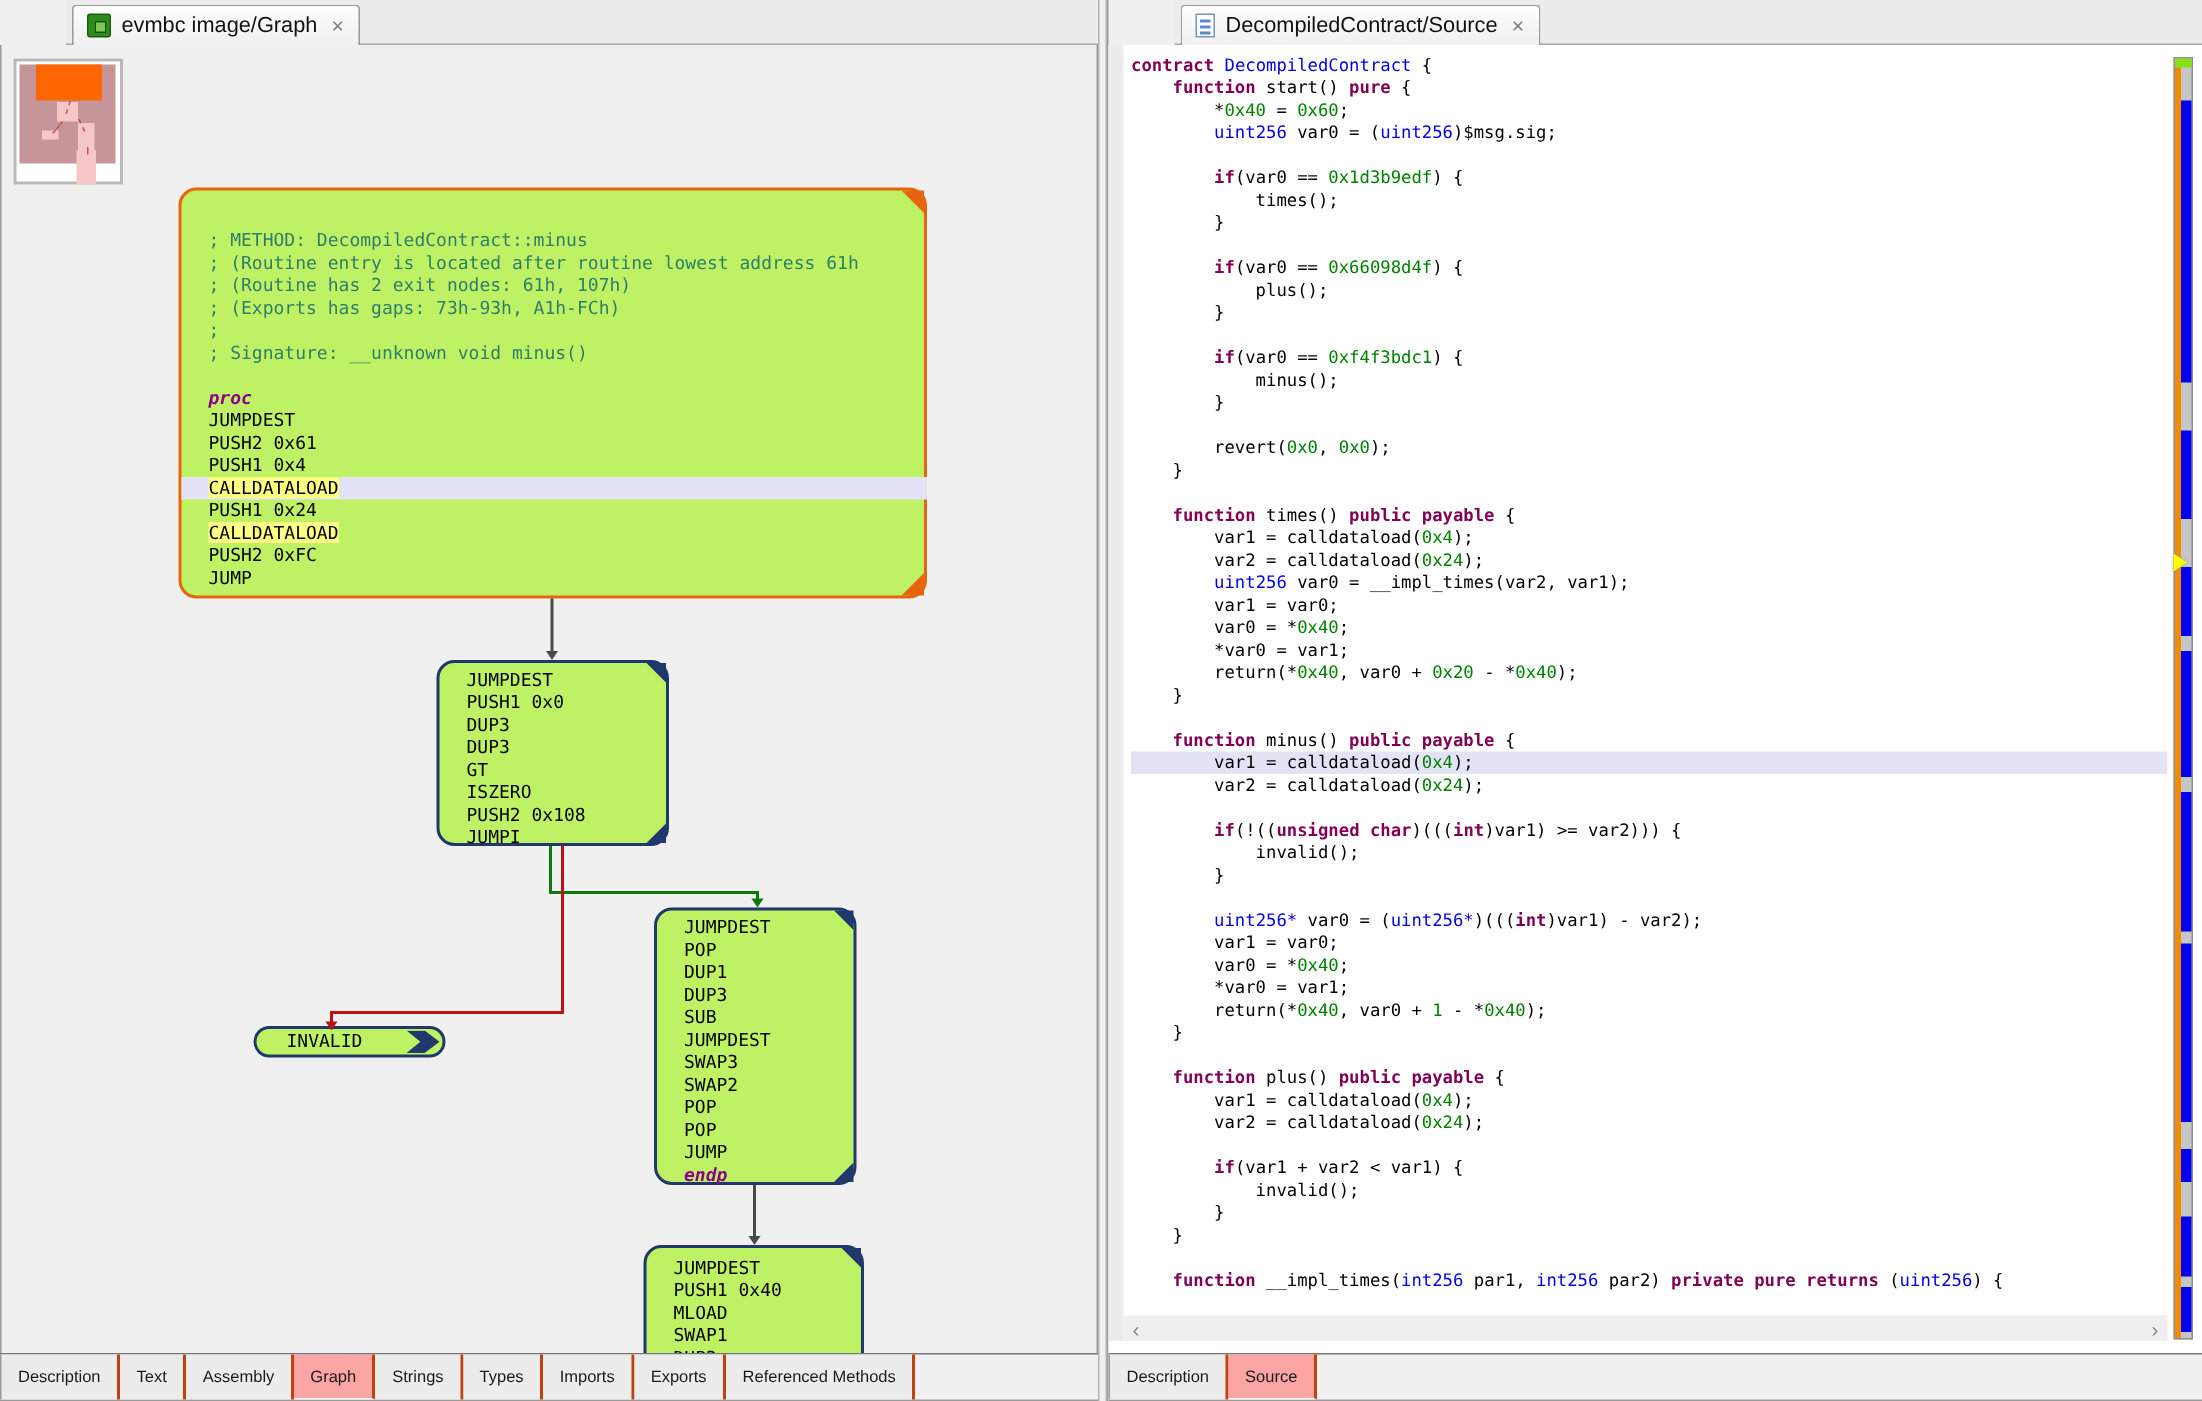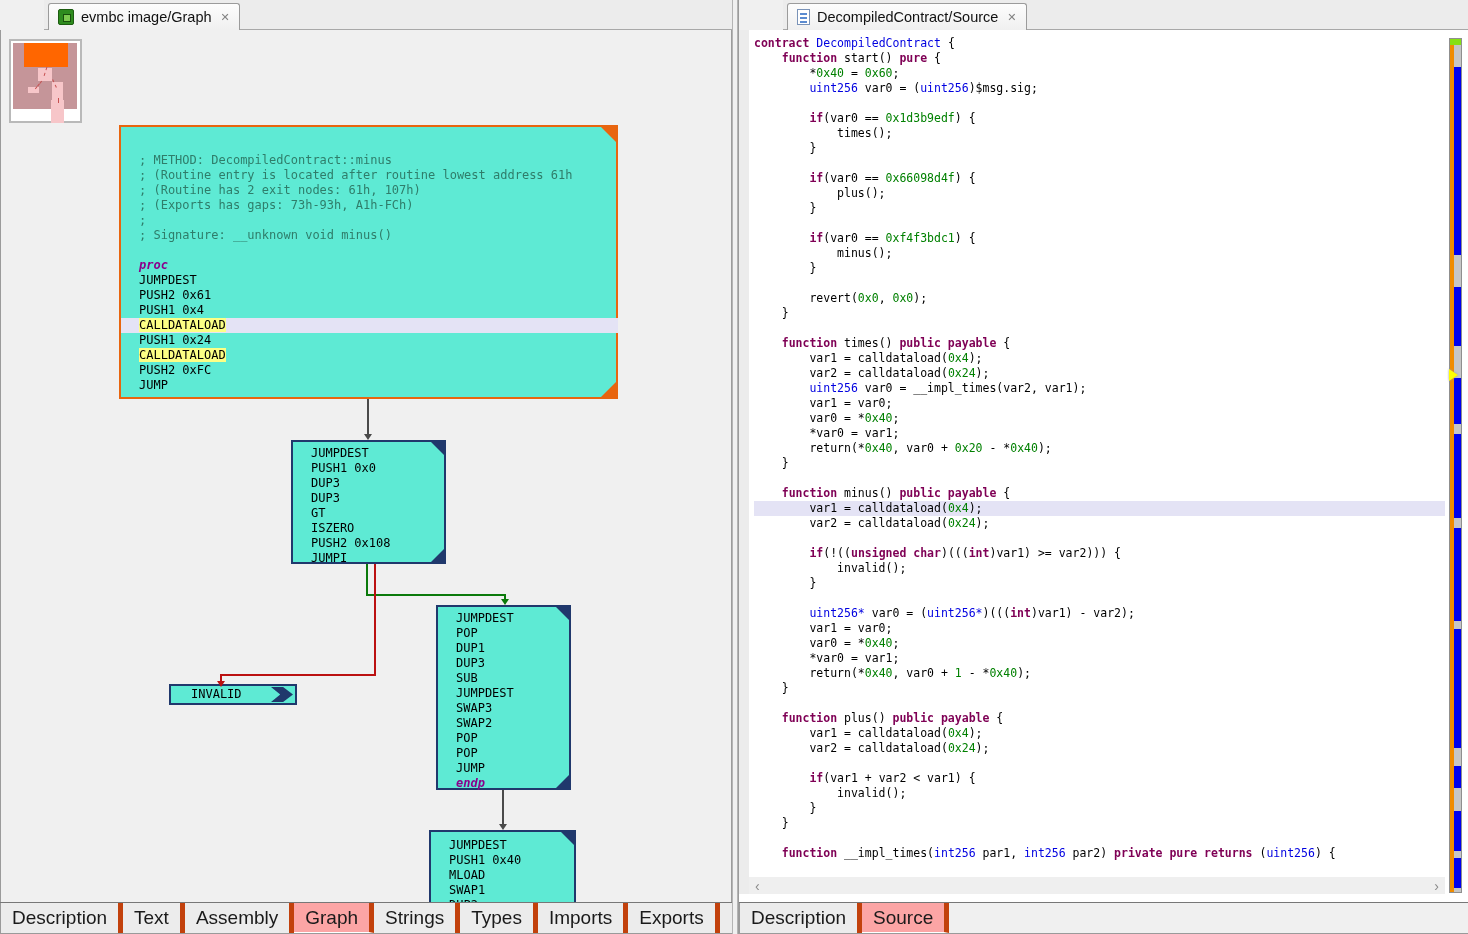--- a/index.html
+++ b/index.html
@@ -23,41 +23,41 @@
   .chip-icon { width:16px; height:16px; background:#2e8b1e; border:1px solid #1c5c10; border-radius:2px; position:relative; }
   .chip-icon::after { content:""; position:absolute; left:4px; top:4px; width:6px; height:6px; background:#7cc94f; border:1px solid #174f0c; }
 
   .doc-icon { width:13px; height:16px; background:#ffffff; border:1px solid #7a93b8; position:relative; }
   .doc-icon::after { content:""; position:absolute; left:2px; top:3px; width:7px; height:1.5px; background:#5b8bd0;
                      box-shadow:0 4px 0 #5b8bd0, 0 8px 0 #5b8bd0; }
 
   
   .bottom-tabs { position:absolute; left:0; right:0; bottom:0; height:32px; background:#f0f0f0;
                  border-top:1px solid #777; border-bottom:1px solid #9a9a9a; display:flex; align-items:stretch; }
-  .btab { padding:0 11px; display:flex; align-items:center; font-size:19px; color:#1a1a1a;
-          border-right:5px solid #c2410c; background:#ececec; white-space:nowrap; }
+  .btab { padding:0 11px; display:flex; align-items:center; font-size:11px; color:#1a1a1a;
+          border-right:2px solid #c2410c; background:#ececec; white-space:nowrap; }
   .btab:first-child { border-left:1px solid #9a9a9a; }
   .btab.active { background:#fca5a5; border-bottom:1px solid #fff; }
 
   
   .canvas { position:absolute; left:0; top:30px; width:732px; height:872px; background:#f0f0f0;
             border-left:1px solid #9b9b9b; border-right:1px solid #9b9b9b; overflow:hidden; }
 
   
   .minimap { position:absolute; left:8px; top:9px; width:73px; height:84px; background:#fff; border:2px solid #b9b9b9; }
   .mm-view   { position:absolute; left:2px; top:2px;  width:64px; height:66px; background:#c59599; }
   .mm-sel    { position:absolute; left:13px; top:2px; width:44px; height:24px; background:#ff6600; }
   .mm-n1     { position:absolute; left:27px; top:27px; width:14px; height:13px; background:#f7c6c9; }
   .mm-bar    { position:absolute; left:17px; top:46px; width:11px; height:6px;  background:#f7c6c9; }
   .mm-n2     { position:absolute; left:41px; top:41px; width:11px; height:18px; background:#f7c6c9; }
   .mm-n3     { position:absolute; left:40px; top:59px; width:13px; height:23px; background:#f7c6c9; }
   .mm-dash   { position:absolute; border-left:1px dashed #c75050; }
 
   
-  .gnode { position:absolute; background:#5eead4; font-family:"DejaVu Sans Mono", monospace; font-size:12px; line-height:15px; color:#000; }
+  .gnode { position:absolute; background:#bef264; font-family:"DejaVu Sans Mono", monospace; font-size:12px; line-height:15px; color:#000;border-radius:12px; }
   .gnode .fold-tr, .gnode .fold-br { position:absolute; width:0; height:0; }
   .node-entry { left:118px; top:95px; width:499px; height:274px; border:2px solid #e8650f; padding:26px 0 0 18px; }
   .node-entry .fold-tr { top:0; right:0; border-top:15px solid #e8650f; border-left:15px solid transparent; }
   .node-entry .fold-br { bottom:0; right:0; border-bottom:15px solid #e8650f; border-left:15px solid transparent; }
   .navy { border:2px solid #20386c; }
   .navy .fold-tr { top:0; right:0; border-top:13px solid #20386c; border-left:13px solid transparent; }
   .navy .fold-br { bottom:0; right:0; border-bottom:13px solid #20386c; border-left:13px solid transparent; }
   .node-cond { left:290px; top:410px; width:155px; height:124px; padding:4px 0 0 18px; }
   .node-exit { left:435px; top:575px; width:135px; height:185px; padding:4px 0 0 18px; }
   .node-tail { left:428px; top:800px; width:147px; height:110px; padding:6px 0 0 18px; }

